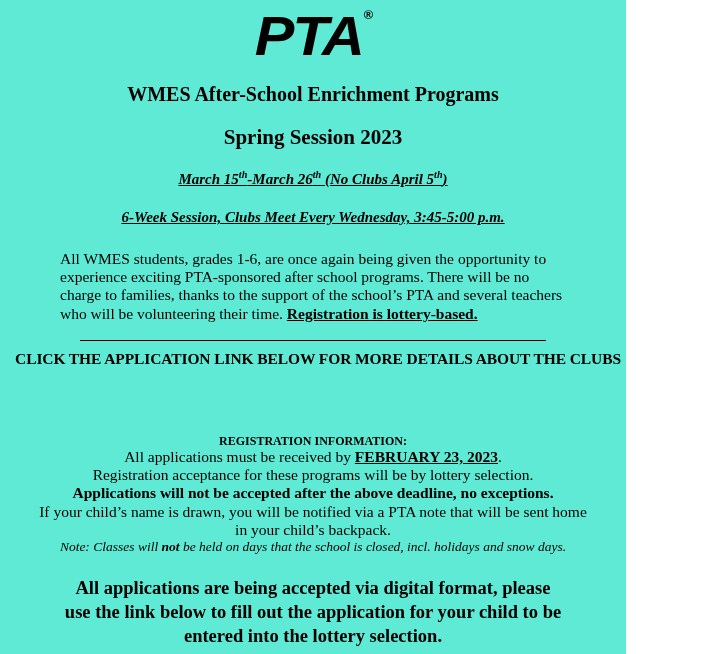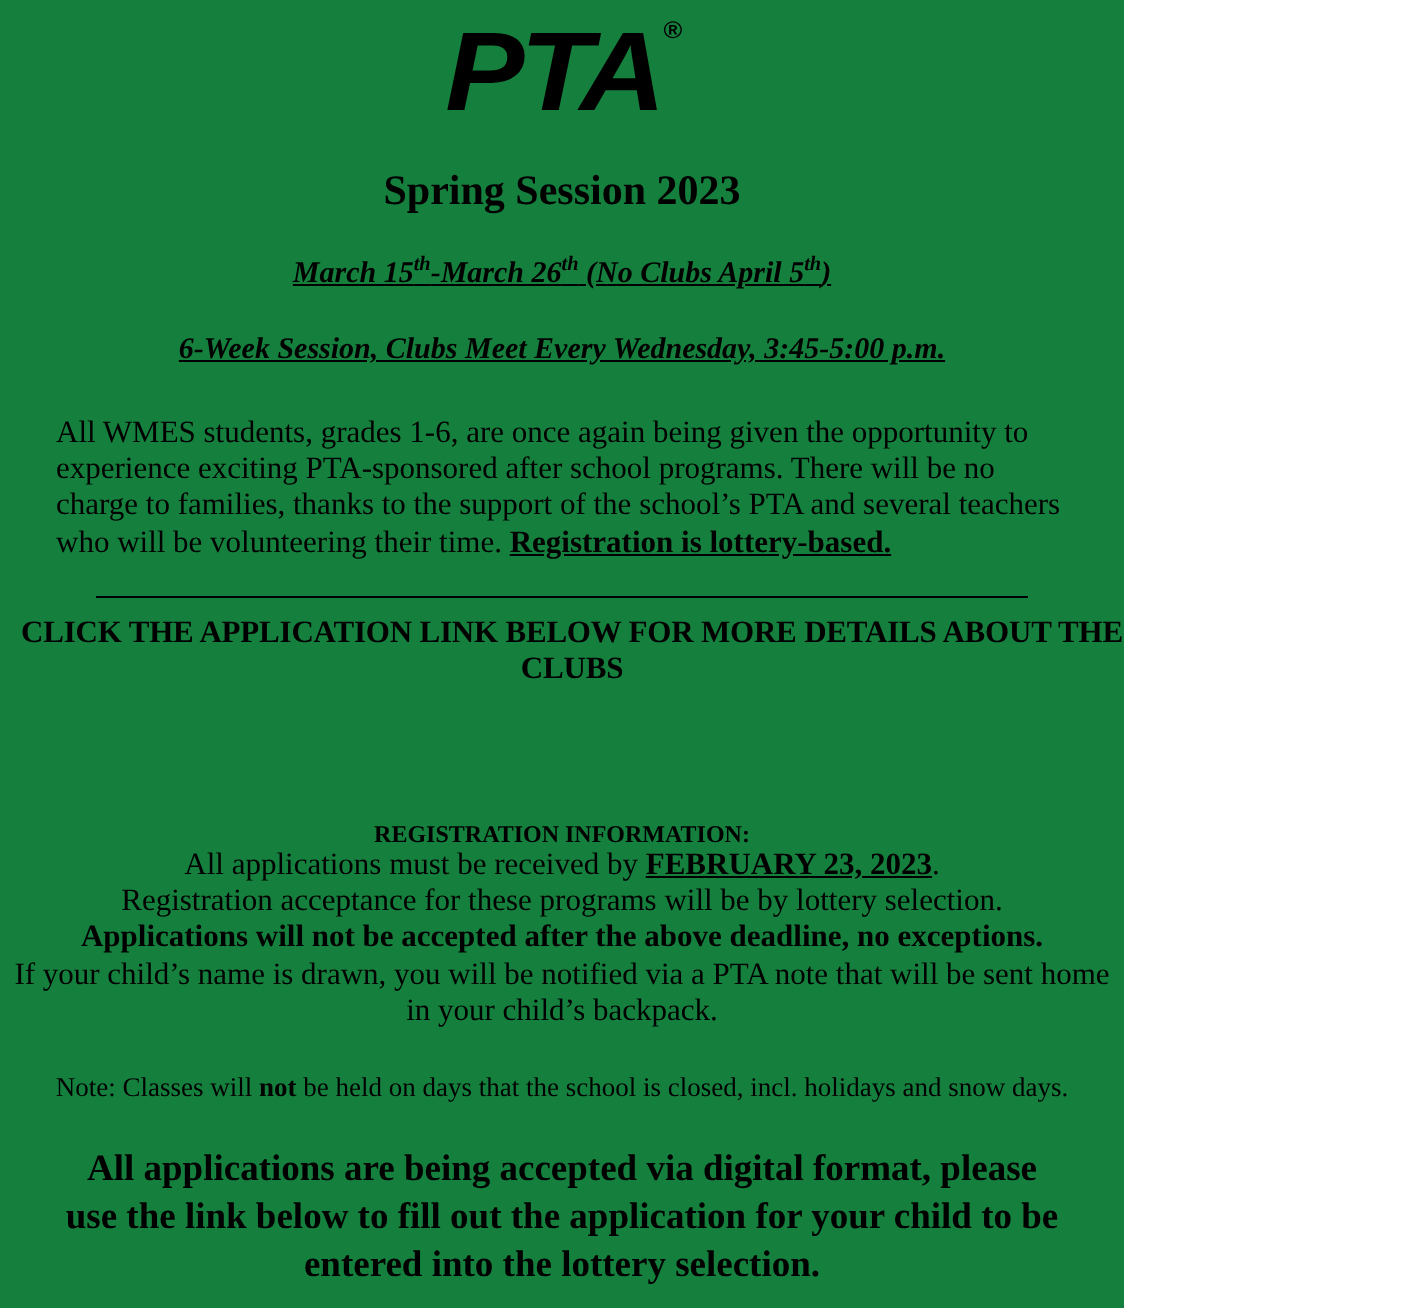--- a/index.html
+++ b/index.html
@@ -10,23 +10,23 @@
   body {
     width: 702px;
     height: 654px;
     font-family: "Liberation Serif", "DejaVu Serif", serif;
     color: #000000;
     overflow: hidden;
   }
 
   .page {
     position: relative;
-    width: 562px;
+    width: 626px;
     height: 654px;
-    background: #15803d;
+    background: #5eead4;
   }
 
   
   .logo-block {
     width: 100%;
     text-align: center;
     padding-top: 8px;
   }
   .logo-pta {
     font-family: "Liberation Sans", "DejaVu Sans", sans-serif;
@@ -161,22 +161,22 @@
     font-weight: bold;
     text-decoration: underline;
   }
   .reg-line.strong {
     font-weight: bold;
   }
 
   
   .note-line {
     text-align: center;
+    font-style: italic;
     font-size: 13.5px;
-    margin-top: 21px;
     line-height: 1.2;
   }
   .note-line .bd {
     font-weight: bold;
   }
 
   
   .closing-para {
     width: 500px;
     margin: 22px auto 0 auto;
@@ -188,20 +188,21 @@
 </style>
 </head>
 <body>
 
 <div class="page">
 
   <div class="logo-block">
     <div class="logo-pta"><span>PTA</span><span class="reg">®</span></div>
   </div>
 
+  <div class="title-main">WMES After-School Enrichment Programs</div>
 
   <div class="title-sub">Spring Session 2023</div>
 
   <div class="title-dates"><span class="u"><span>March 15</span><sup class="ord">th</sup><span>-March 26</span><sup class="ord">th</sup><span> (No Clubs April 5</span><sup class="ord">th</sup><span>)</span></span></div>
 
   <div class="title-meet"><span class="u">6-Week Session, Clubs Meet Every Wednesday, 3:45-5:00 p.m.</span></div>
 
   <div class="body-para"><span>All WMES students, grades 1-6, are once again being given the opportunity to experience exciting PTA-sponsored after school programs. There will be no charge to families, thanks to the support of the school’s PTA and several teachers who will be volunteering their time. </span><span class="bold-u">Registration is lottery-based.</span></div>
 
   <div class="divider-wrap">

